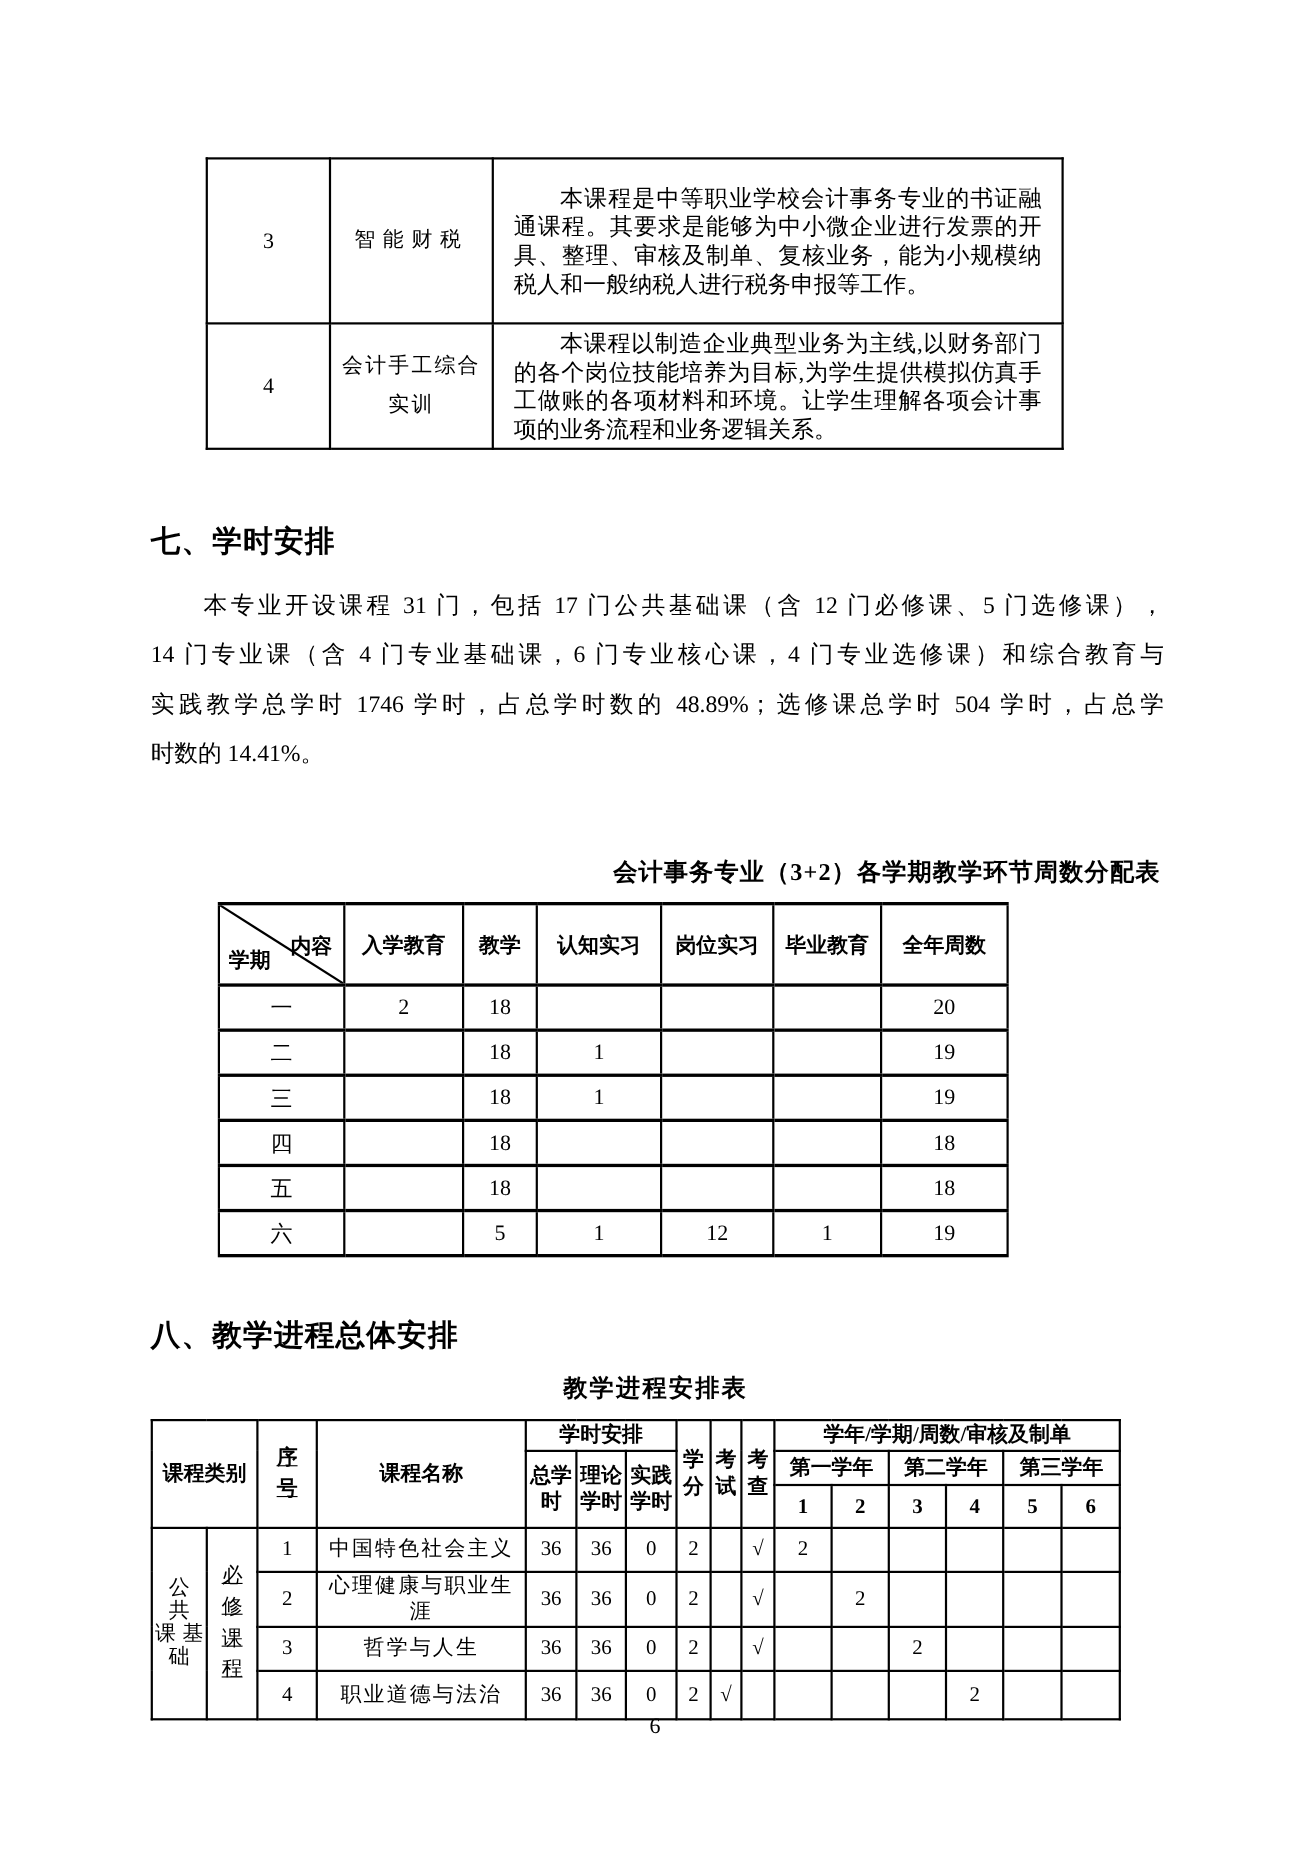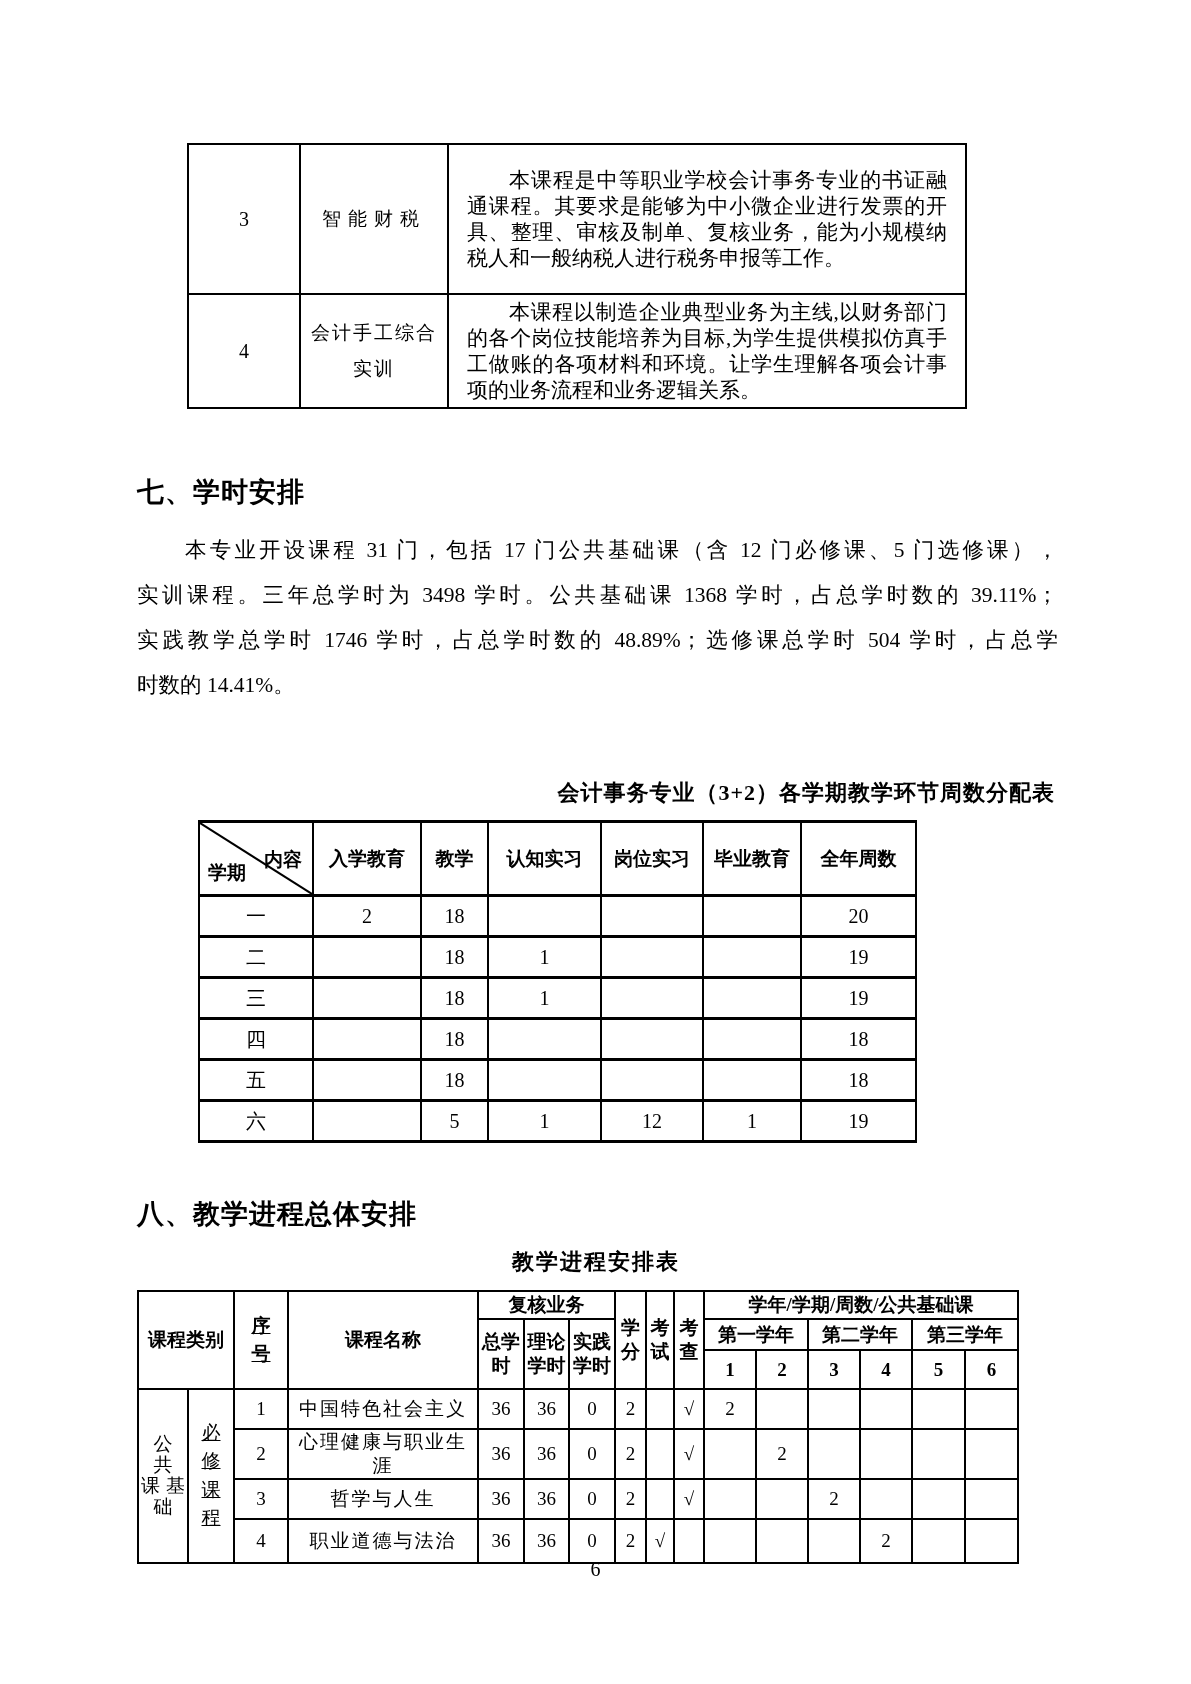--- a/index.html
+++ b/index.html
@@ -90,21 +90,21 @@
         <td class="cname">会计手工综合实训</td>
         <td class="cdesc">本课程以制造企业典型业务为主线,以财务部门的各个岗位技能培养为目标,为学生提供模拟仿真手工做账的各项材料和环境。让学生理解各项会计事项的业务流程和业务逻辑关系。</td>
       </tr>
     </tbody>
   </table>
 
   <h2 class="sec h7">七、学时安排</h2>
 
   <div class="para">
     <div class="pline jline indent">本专业开设课程 31 门，包括 17 门公共基础课（含 12 门必修课、5 门选修课），</div>
-    <div class="pline jline">实训课程。三年总学时为 3498 学时。公共基础课 1368 学时，占总学时数的 39.11%；</div>
+    <div class="pline jline">14 门专业课（含 4 门专业基础课，6 门专业核心课，4 门专业选修课）和综合教育与</div>
     <div class="pline jline">实践教学总学时 1746 学时，占总学时数的 48.89%；选修课总学时 504 学时，占总学</div>
     <div class="pline">时数的 14.41%。</div>
   </div>
 
   <div class="wtitle">会计事务专业（3+2）各学期教学环节周数分配表</div>
 
   <table class="wtable">
     <colgroup>
       <col style="width:114px">
         <col style="width:108px">
@@ -209,25 +209,25 @@
         <col style="width:52px">
         <col style="width:52px">
       <col style="width:53px">
         <col style="width:53px">
     </colgroup>
     <thead>
       <tr class="hr1">
         <th colspan="2" rowspan="3">课程类别</th>
         <th rowspan="3"><span class="vstack">序号</span></th>
         <th rowspan="3">课程名称</th>
-        <th colspan="3">复核业务</th>
+        <th colspan="3">学时安排</th>
         <th rowspan="3">学分</th>
         <th rowspan="3">考试</th>
         <th rowspan="3">考查</th>
-        <th colspan="6">学年/学期/周数/公共基础课</th>
+        <th colspan="6">学年/学期/周数/审核及制单</th>
       </tr>
       <tr class="hr2">
         <th rowspan="2">总学时</th>
         <th rowspan="2">理论学时</th>
         <th rowspan="2">实践学时</th>
         <th colspan="2">第一学年</th>
         <th colspan="2">第二学年</th>
         <th colspan="2">第三学年</th>
       </tr>
       <tr class="hr3">

